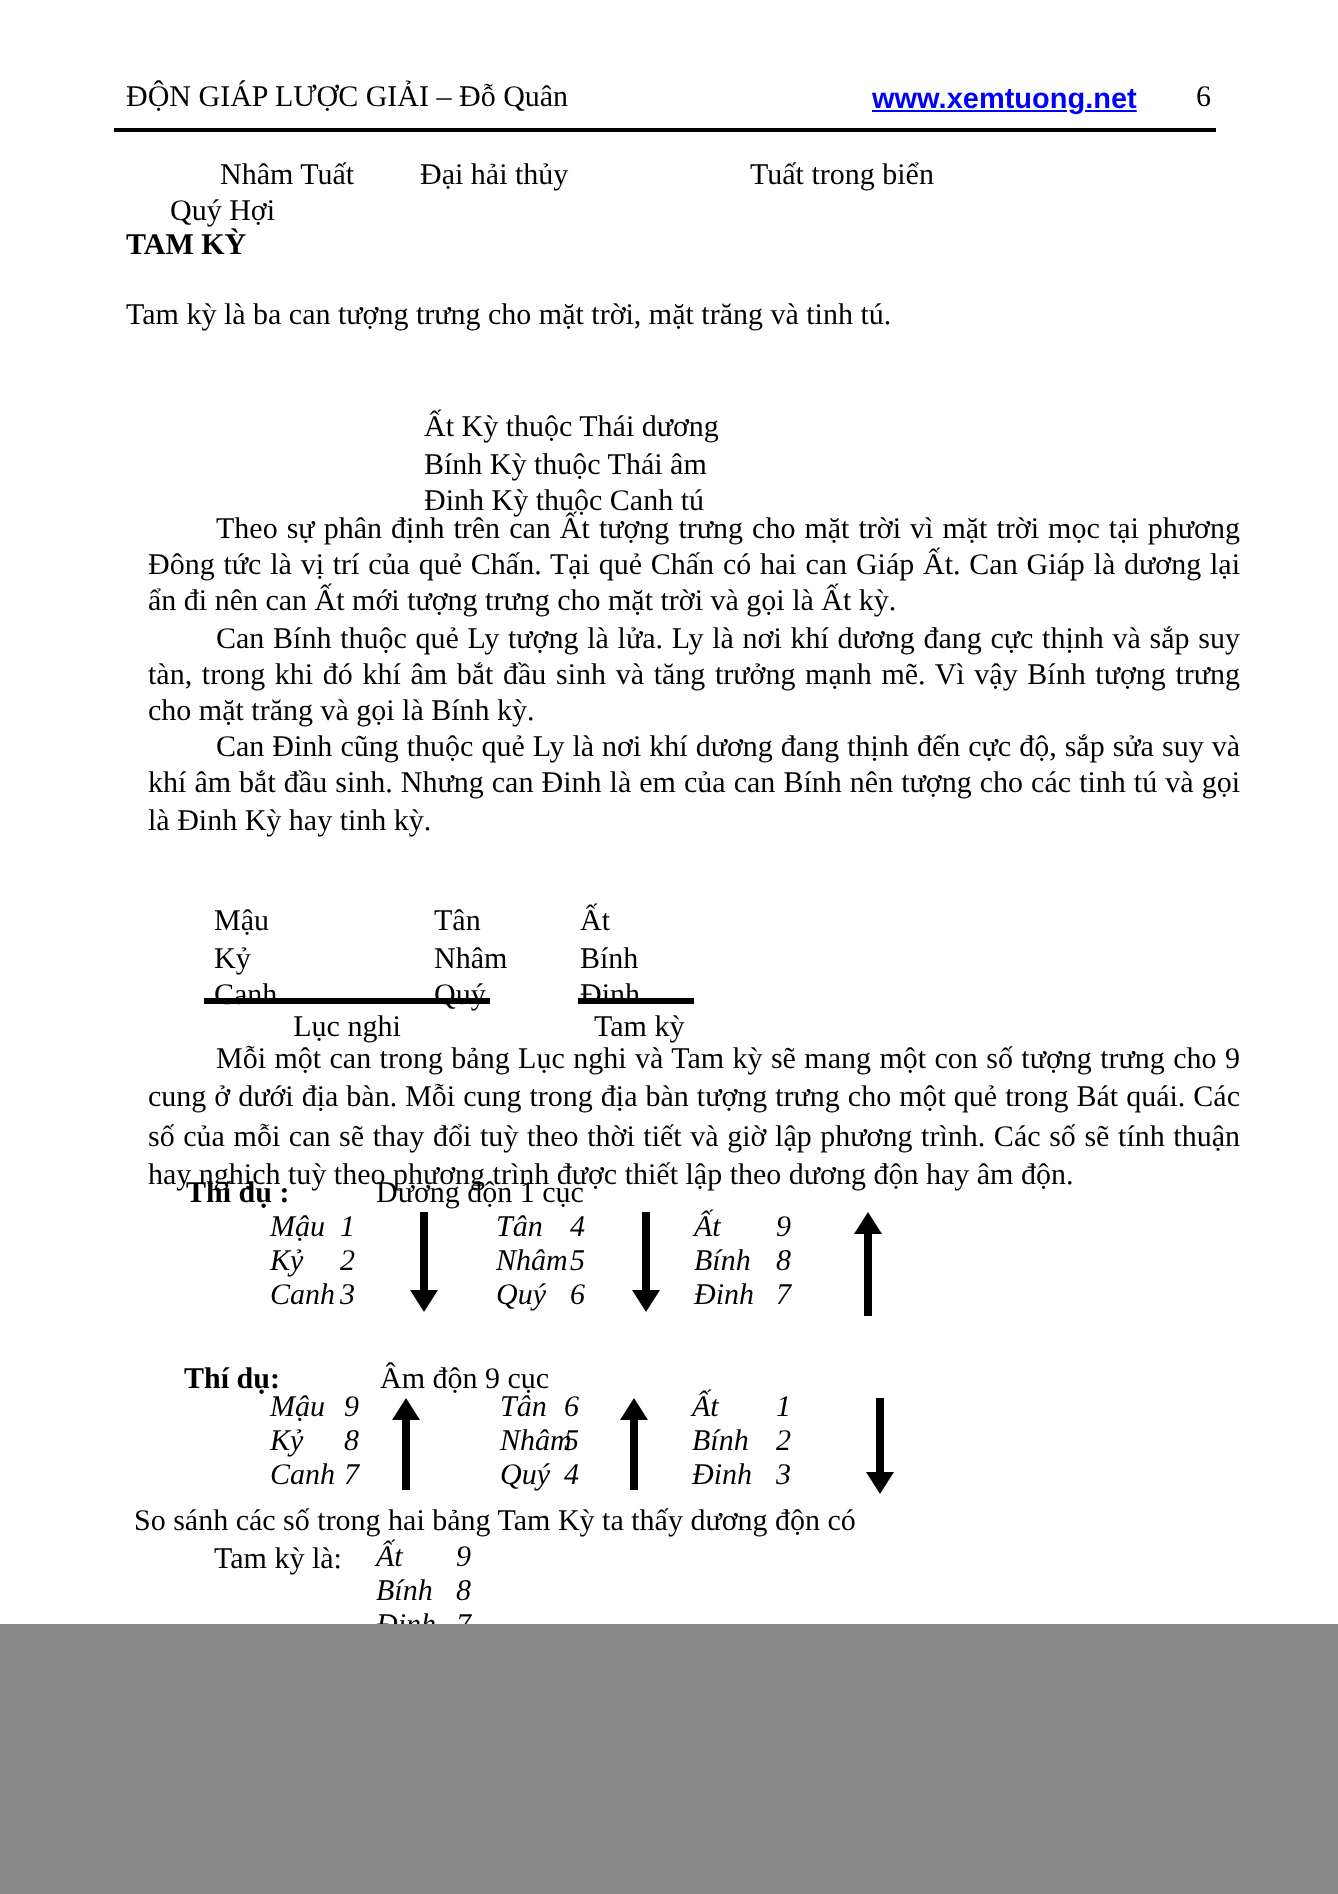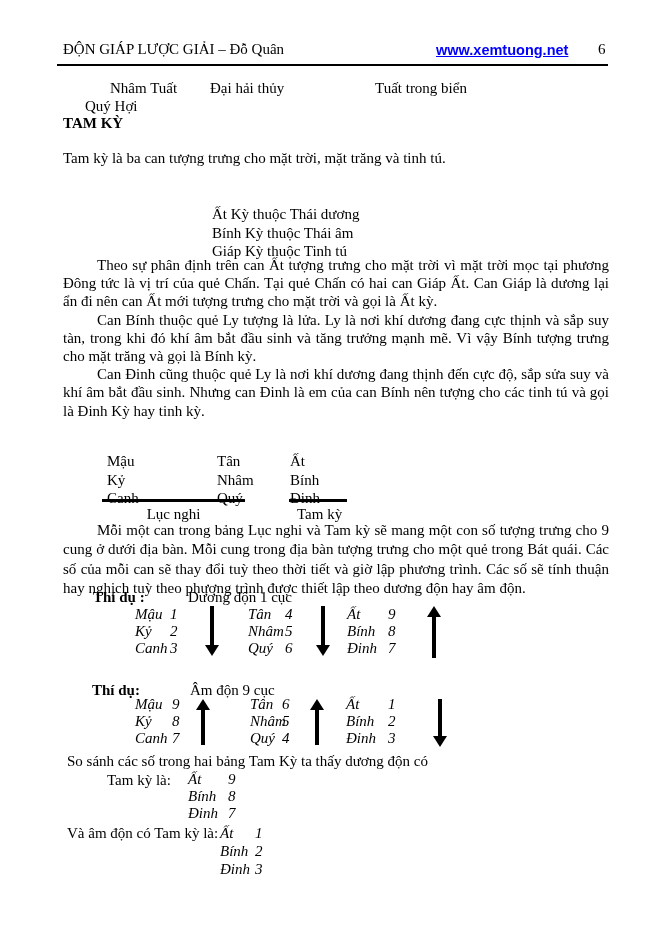--- a/index.html
+++ b/index.html
@@ -1,31 +1,31 @@
 <!DOCTYPE html>
 <html><head>
 <meta charset="utf-8">
 <style>
   html,body{margin:0;padding:0;background:#888;}
   .page{
     position:relative;
-    width:669px;height:947px;
+    width:669px;height:812px;
     margin:0 auto;
     background:#ffffff;
     color:#000;
     font-family:"Liberation Serif","DejaVu Serif",serif;
     font-size:15px;
     line-height:18px;
     overflow:hidden;
   }
   .abs{position:absolute;white-space:nowrap;}
   .bold{font-weight:bold;}
   .rule{position:absolute;background:#000;}
   .link{color:#0000ff;font-weight:bold;text-decoration:underline;font-family:"Liberation Sans","DejaVu Sans",sans-serif;font-size:14.5px;cursor:pointer;}
-  .para-block{position:absolute;left:63px;width:546px;}
+  .para-block{position:absolute;left:74px;width:546px;}
   .para-block p{margin:0;text-align:justify;text-indent:34px;line-height:18.2px;}
   .para4{line-height:19.4px !important;}
   .col3lines{position:absolute;line-height:17px;font-style:italic;}
   .col3lines .line{white-space:nowrap;}
   .lbl{display:inline-block;}
   .diaban-col{position:absolute;line-height:18.6px;white-space:nowrap;}
   
   .arrow{position:absolute;width:16px;}
   .arrow .stem{position:absolute;left:50%;transform:translateX(-50%);width:4px;background:#000;}
   .arrow-down .stem{top:0;height:calc(100% - 11px);}
@@ -48,21 +48,21 @@
   <div class="abs" style="left:85px;top:79px;margin-left:25px;">Nhâm Tuất</div>
   <div class="abs" style="left:210px;top:79px;">Đại hải thủy</div>
   <div class="abs" style="left:375px;top:79px;">Tuất trong biển</div>
   <div class="abs" style="left:85px;top:97px;">Quý Hợi</div>
 
   <div class="abs bold" style="left:63px;top:114px;">TAM KỲ</div>
 
   <div class="abs" style="left:63px;top:149px;">Tam kỳ là ba can tượng trưng cho mặt trời, mặt trăng và tinh tú.</div>
   <div class="abs" style="left:212px;top:205px;">Ất Kỳ thuộc Thái dương</div>
   <div class="abs" style="left:212px;top:224px;">Bính Kỳ thuộc Thái âm</div>
-  <div class="abs" style="left:212px;top:242px;">Giáp Kỳ thuộc Tinh tú</div>
+  <div class="abs" style="left:212px;top:242px;">Đinh Kỳ thuộc Canh tú</div>
 
   <div class="para-block" style="top:256px;">
     <p>Theo sự phân định trên can Ất tượng trưng cho mặt trời vì mặt trời mọc tại phương Đông tức là vị trí của quẻ Chấn. Tại quẻ Chấn có hai can Giáp Ất. Can Giáp là dương lại ẩn đi nên can Ất mới tượng trưng cho mặt trời và gọi là Ất kỳ.</p>
     <p>Can Bính thuộc quẻ Ly tượng là lửa. Ly là nơi khí dương đang cực thịnh và sắp suy tàn, trong khi đó khí âm bắt đầu sinh và tăng trưởng mạnh mẽ. Vì vậy Bính tượng trưng cho mặt trăng và gọi là Bính kỳ.</p>
     <p>Can Đinh cũng thuộc quẻ Ly là nơi khí dương đang thịnh đến cực độ, sắp sửa suy và khí âm bắt đầu sinh. Nhưng can Đinh là em của can Bính nên tượng cho các tinh tú và gọi là Đinh Kỳ hay tinh kỳ.</p>
   </div>
 
   <div class="diaban-col" style="left:107px;top:452px;">
     <div>Mậu</div>
     <div>Kỷ</div>

